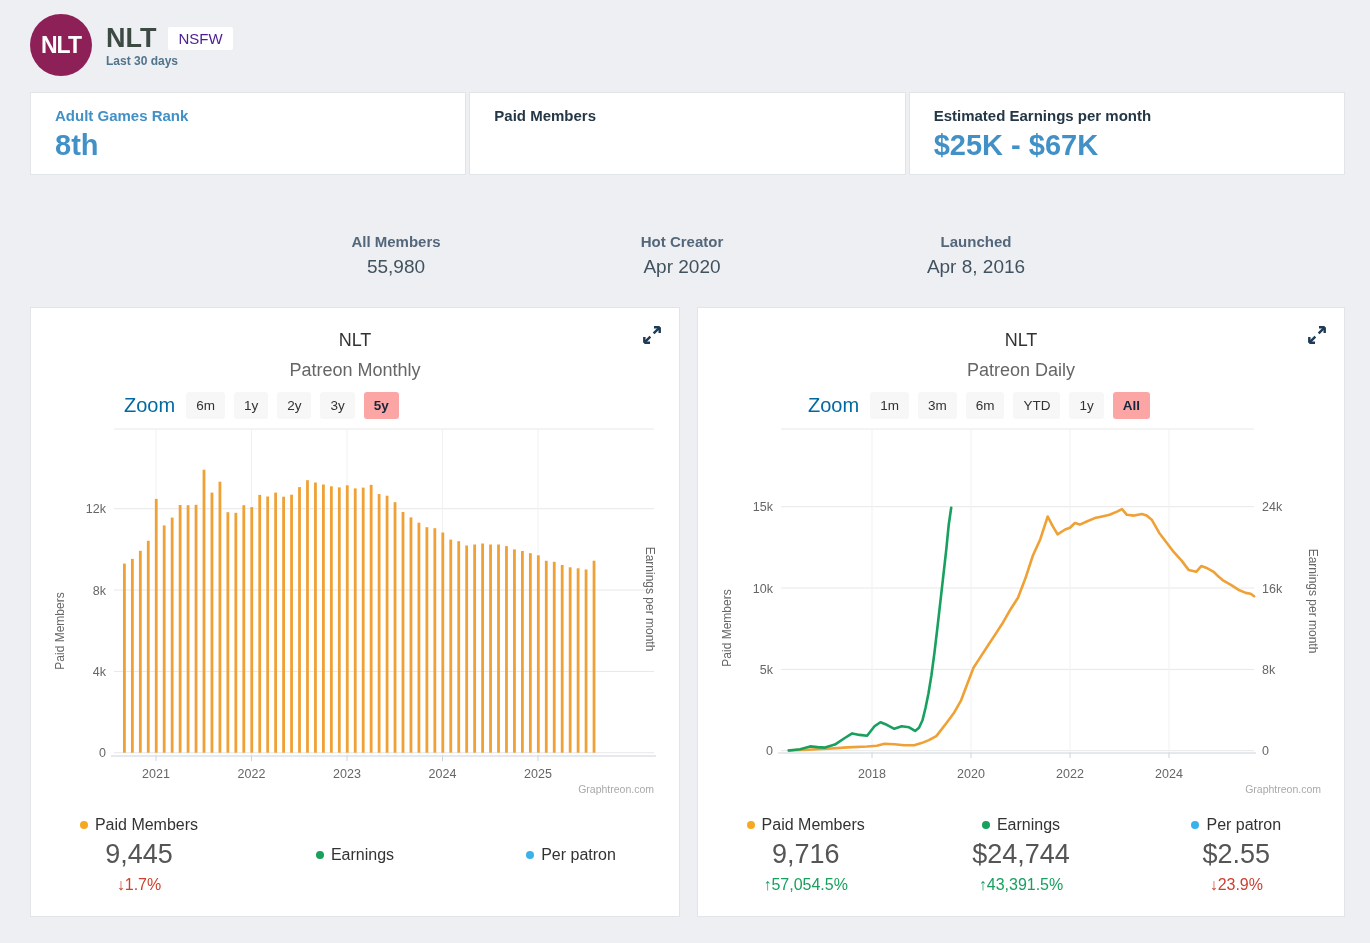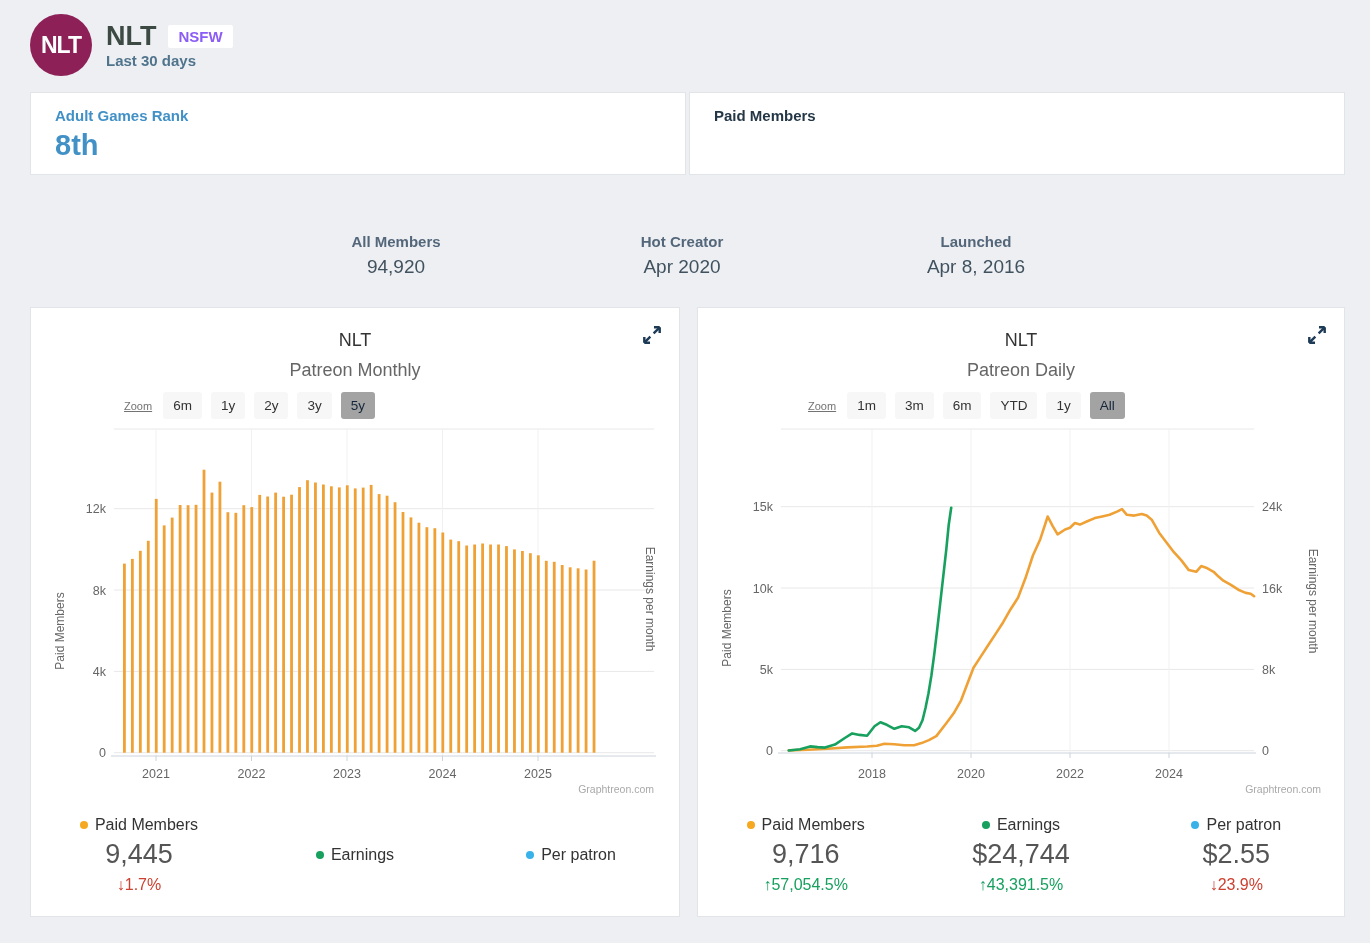--- a/index.html
+++ b/index.html
@@ -12,24 +12,24 @@
   .hdr { position:absolute; left:30px; top:14px; display:flex; align-items:center; }
   .logo {
     width:62px; height:62px; border-radius:50%; background:#8d2057; color:#fff;
     display:flex; align-items:center; justify-content:center;
     font-weight:bold; font-size:23px; letter-spacing:-1px; flex:0 0 auto;
   }
   .hdr-text { margin-left:14px; }
   .hdr-title-row { display:flex; align-items:center; gap:12px; }
   .hdr-title { font-size:27px; font-weight:bold; color:#3c4a43; }
   .nsfw {
-    background:#ffffff; color:#8b5cf6; font-size:15px; font-weight:bold;
+    background:#ffffff; color:#4c1d95; font-size:15px; font-weight:normal;
     padding:3px 10px; border-radius:2px;
   }
-  .hdr-sub { font-size:15px; font-weight:bold; color:#50748c; margin-top:0; }
+  .hdr-sub { font-size:12px; font-weight:bold; color:#50748c; margin-top:0; }
   
   .stats-row { position:absolute; left:30px; top:92px; width:1315px; height:83px; display:flex; gap:3px; }
   .stat-card {
     flex:1 1 0; background:#fff; border:1px solid #e2e5e8; padding:14px 18px 12px 24px;
     display:flex; flex-direction:column; justify-content:flex-start;
   }
   .stat-label { font-size:15px; font-weight:bold; color:#243746; margin-bottom:7px; }
   .stat-label.link { color:#4191c7; cursor:pointer; }
   .stat-value-row { display:flex; align-items:flex-end; justify-content:space-between; }
   .stat-value { font-size:29px; font-weight:bold; color:#4191c7; line-height:1; }
@@ -44,26 +44,26 @@
   
   .chart-card { position:absolute; top:307px; height:610px; background:#fff; border:1px solid #e2e5e8; }
   .chart-card.left  { left:30px;  width:650px; }
   .chart-card.right { left:697px; width:648px; }
   .expand-btn { position:absolute; top:16px; right:16px; width:22px; height:22px; cursor:pointer; background:none; border:none; }
   .chart-title { text-align:center; margin-top:22px; font-size:18px; color:#333; }
   .chart-subtitle { text-align:center; margin-top:9px; font-size:18px; color:#666; }
   .zoom-row { position:absolute; top:84px; display:flex; align-items:center; gap:9px; }
   .chart-card.left  .zoom-row { left:93px; }
   .chart-card.right .zoom-row { left:110px; }
-  .zoom-label { font-size:11px; color:#737373; margin-right:2px;text-decoration:underline; }
+  .zoom-label { font-size:20px; color:#0369a1; margin-right:2px; }
   .zoom-btn {
     background:#f7f7f7; border:none; border-radius:3px; padding:6px 10px;
     font-size:13.5px; color:#333; cursor:pointer; font-family:inherit;
   }
-  .zoom-btn.sel { background:#a3a3a3; color:#16263a; font-weight:normal; }
+  .zoom-btn.sel { background:#fca5a5; color:#16263a; font-weight:bold; }
   .chart-svg { position:absolute; left:3px; top:113px; }
   
   .legend-row { position:absolute; left:0; top:508px; width:100%; display:flex; }
   .lg-col { flex:1 1 0; display:flex; flex-direction:column; align-items:center; height:92px; justify-content:flex-start; }
   .lg-col.label-only { justify-content:center; padding-bottom:14px; }
   .lg-label { display:flex; align-items:center; gap:7px; font-size:16px; color:#333; cursor:pointer; }
   .lg-dot { width:8px; height:8px; border-radius:50%; display:inline-block; }
   .lg-value { font-size:27px; color:#555; margin-top:5px; }
   .lg-delta { font-size:16px; margin-top:6px; }
   .lg-delta.up   { color:#17a05e; }
@@ -92,26 +92,32 @@
   <div class="stats-row" id="stats-row">
       <div class="stat-card">
         <div class="stat-label link">Adult Games Rank</div>
         <div class="stat-value-row">
           <div class="stat-value">8th</div>
         </div>
       </div>
       <div class="stat-card">
         <div class="stat-label">Paid Members</div>
       </div>
+      <div class="stat-card">
+        <div class="stat-label">Estimated Earnings per month</div>
+        <div class="stat-value-row">
+          <div class="stat-value">$25K - $67K</div>
+        </div>
+      </div>
     </div>
 
   <div id="substats">
       <div class="substat" style="left: 396px;">
         <div class="substat-label">All Members</div>
-        <div class="substat-value">94,920</div>
+        <div class="substat-value">55,980</div>
       </div>
       <div class="substat" style="left: 682px;">
         <div class="substat-label">Hot Creator</div>
         <div class="substat-value">Apr 2020</div>
       </div>
       <div class="substat" style="left: 976px;">
         <div class="substat-label">Launched</div>
         <div class="substat-value">Apr 8, 2016</div>
       </div>
     </div>

